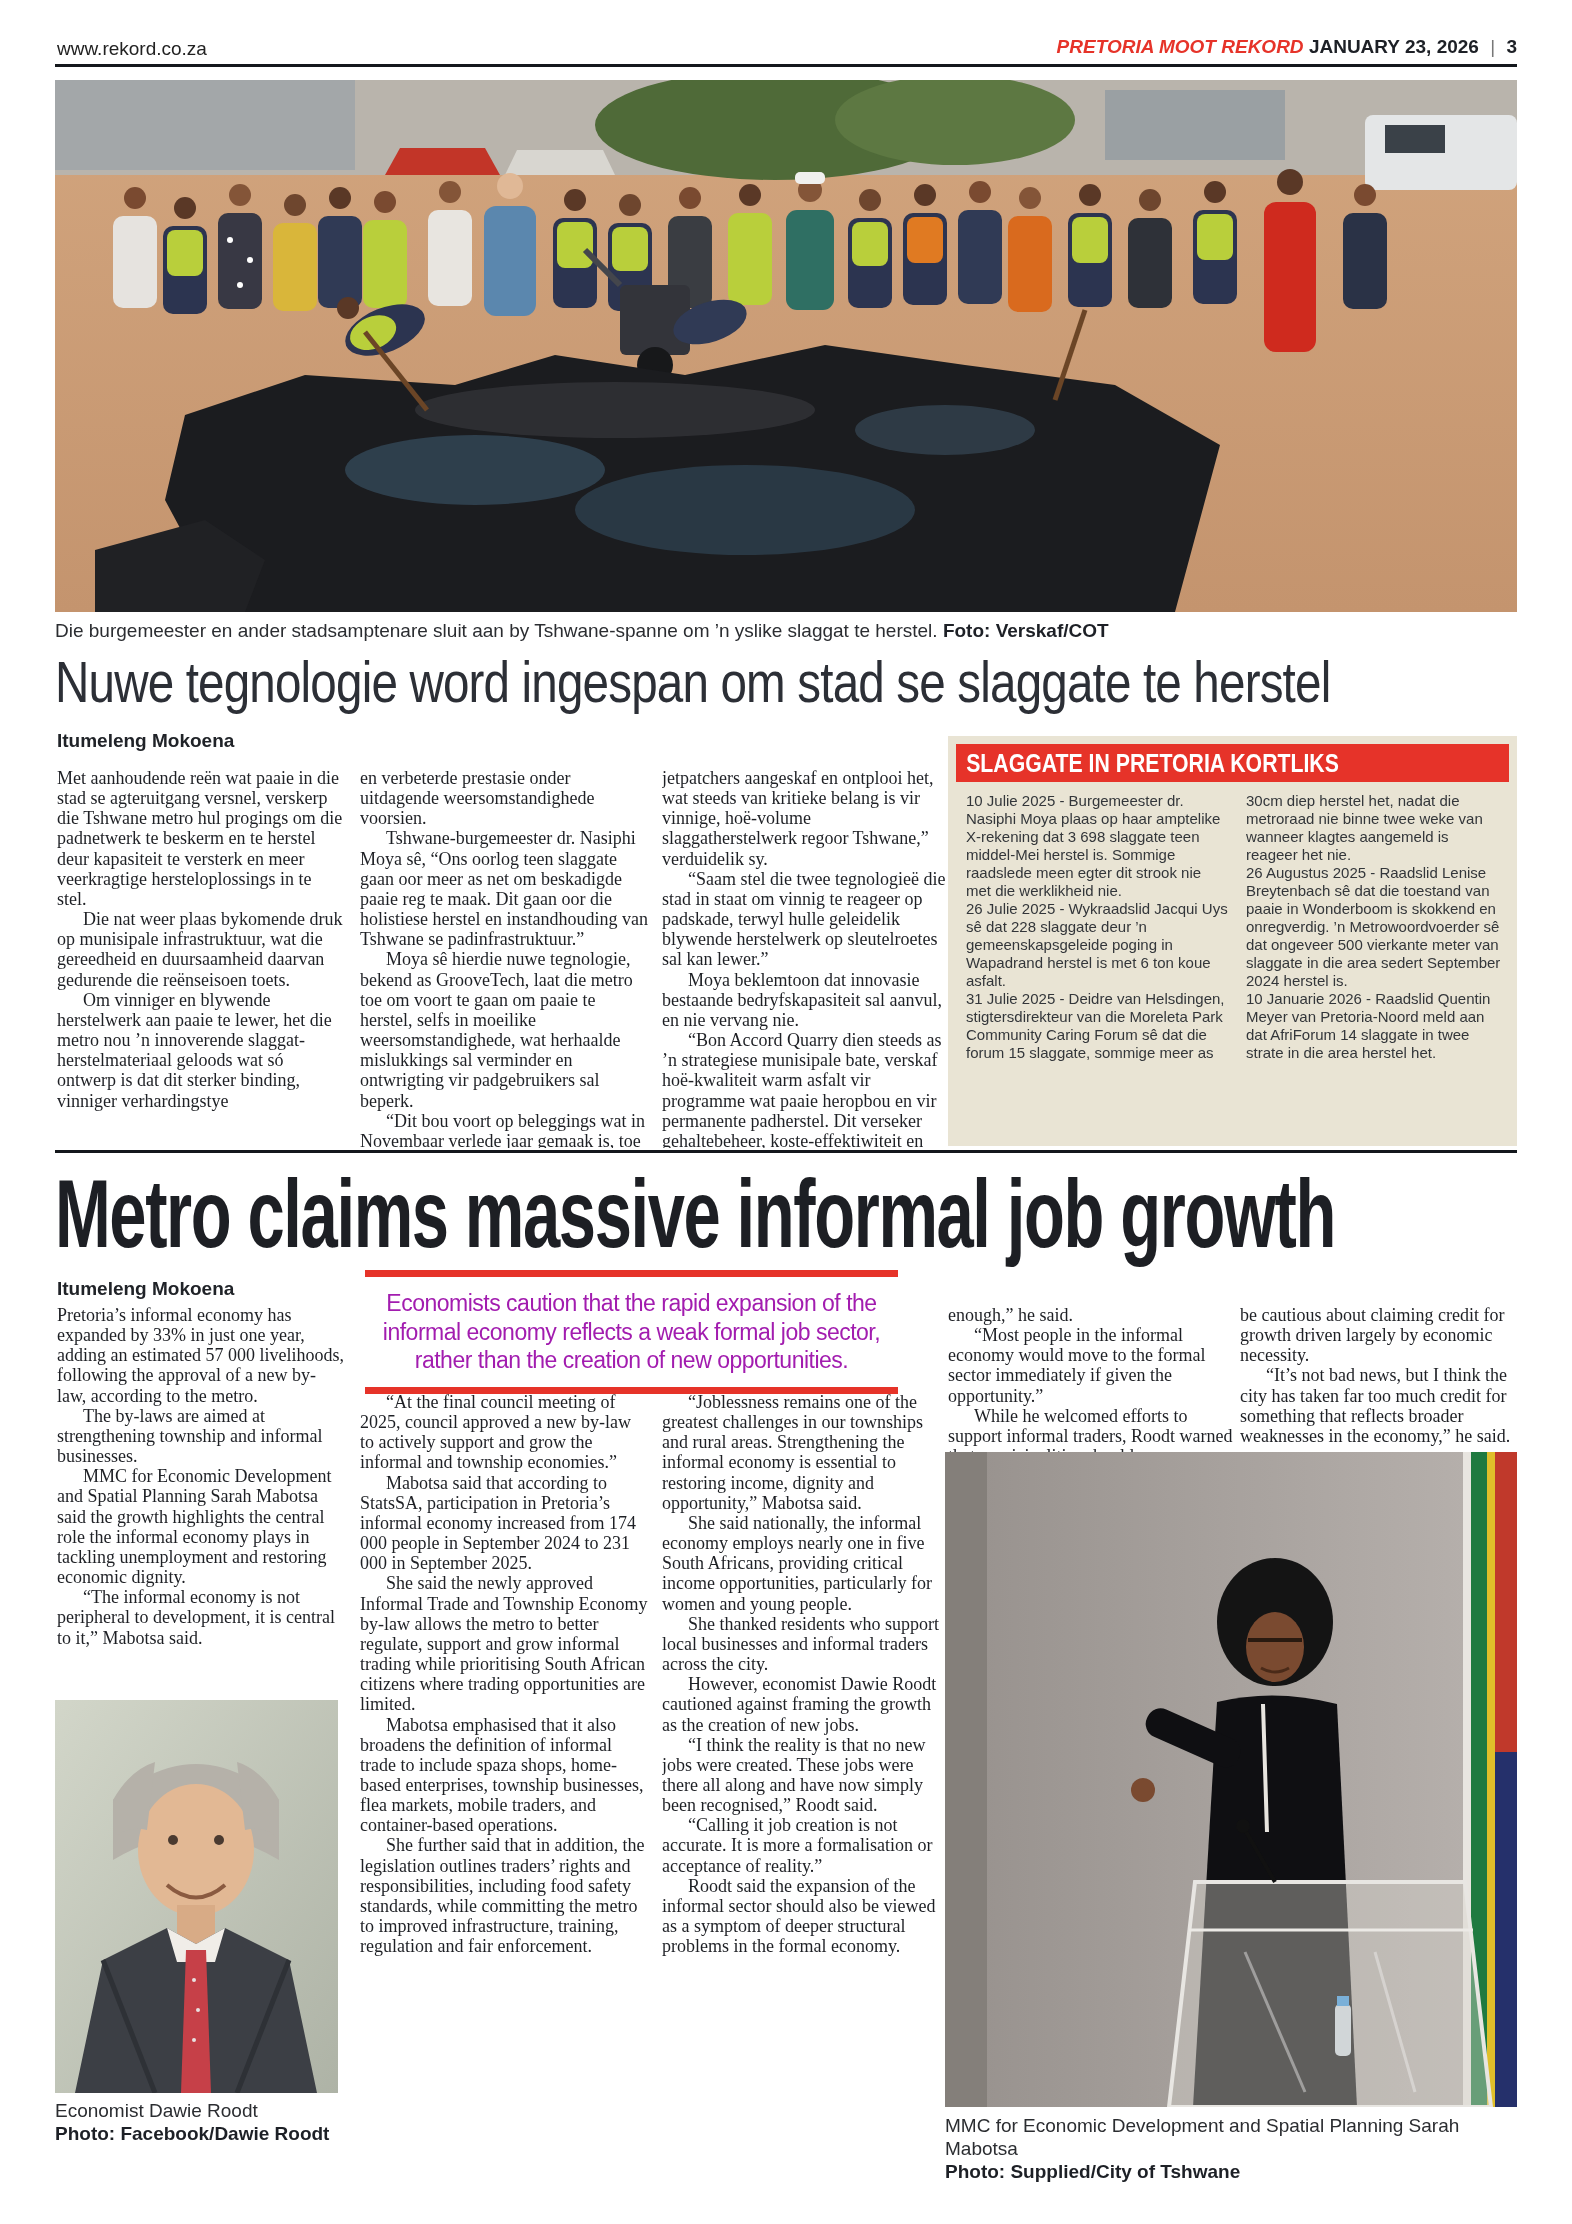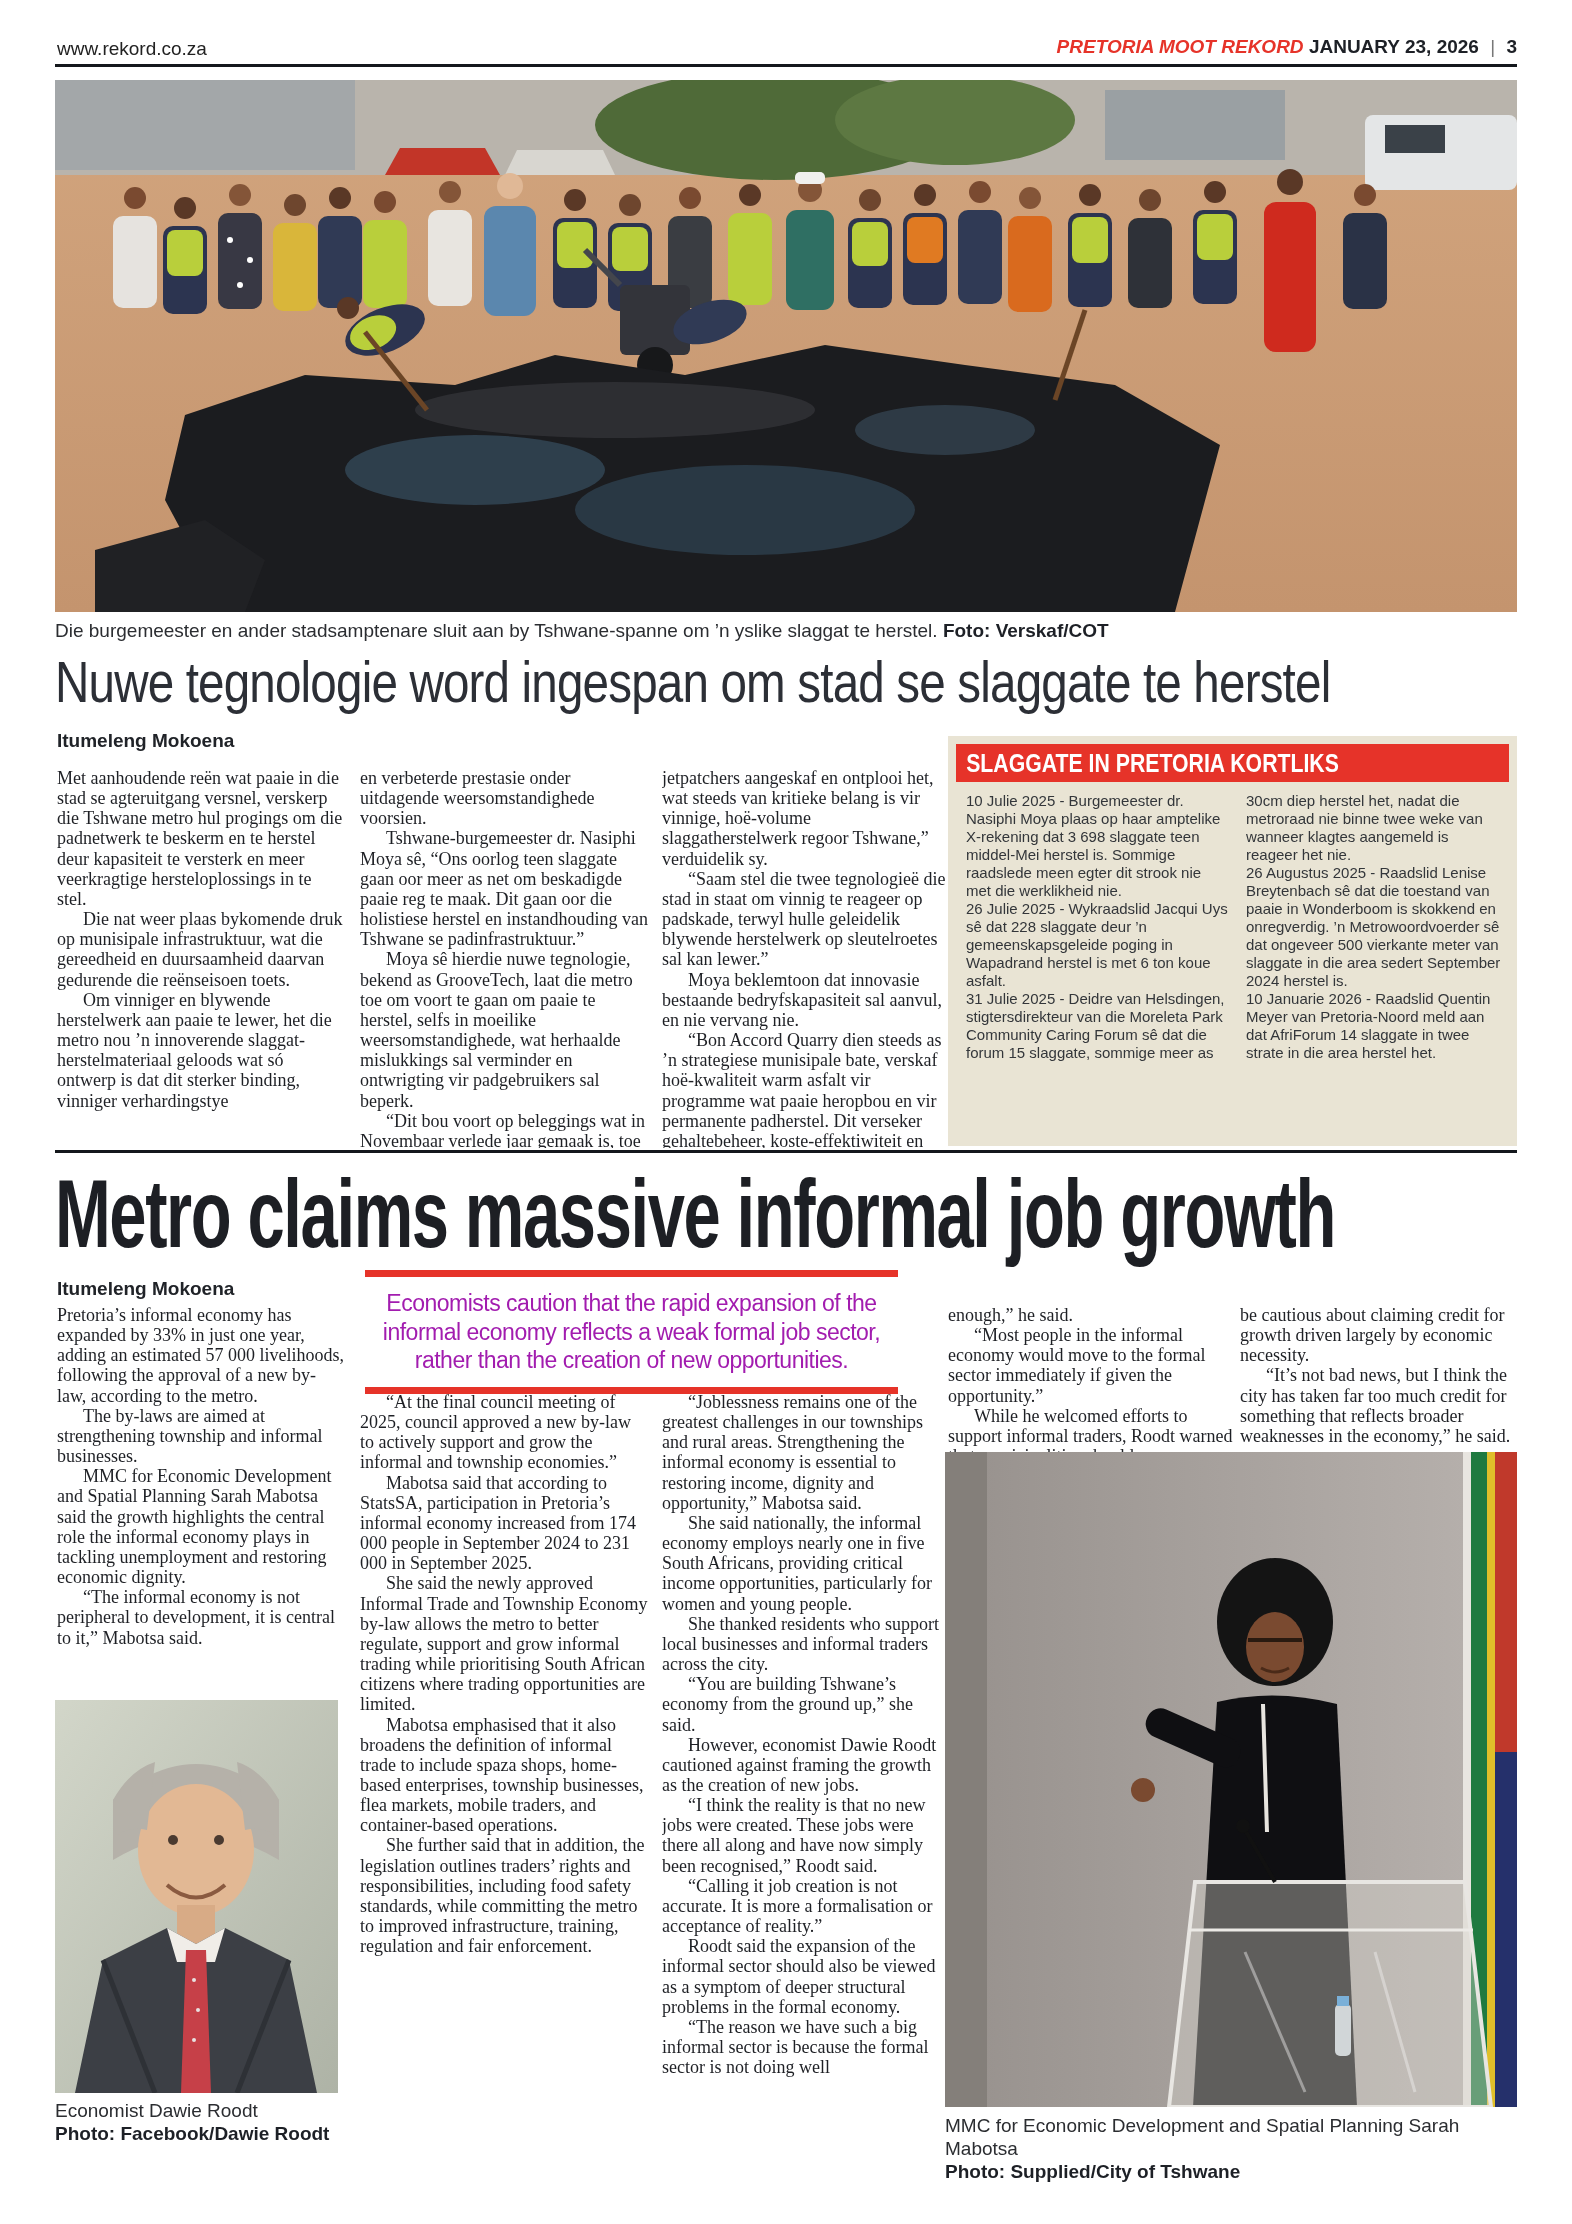--- a/index.html
+++ b/index.html
@@ -253,26 +253,24 @@
   <p class="ind">Mabotsa said that according to StatsSA, participation in Pretoria’s informal economy increased from 174 000 people in September 2024 to 231 000 in September 2025.</p>
   <p class="ind">She said the newly approved Informal Trade and Township Economy by-law allows the metro to better regulate, support and grow informal trading while prioritising South African citizens where trading opportunities are limited.</p>
   <p class="ind">Mabotsa emphasised that it also broadens the definition of informal trade to include spaza shops, home-based enterprises, township businesses, flea markets, mobile traders, and container-based operations.</p>
   <p class="ind">She further said that in addition, the legislation outlines traders’ rights and responsibilities, including food safety standards, while committing the metro to improved infrastructure, training, regulation and fair enforcement.</p>
 </div>
 
 <div class="abs serifcol" style="left:662px;top:1392px;width:288px;height:750px;">
   <p class="ind">“Joblessness remains one of the greatest challenges in our townships and rural areas. Strengthening the informal economy is essential to restoring income, dignity and opportunity,” Mabotsa said.</p>
   <p class="ind">She said nationally, the informal economy employs nearly one in five South Africans, providing critical income opportunities, particularly for women and young people.</p>
   <p class="ind">She thanked residents who support local businesses and informal traders across the city.</p>
-  <p class="ind">“You are building Tshwane’s economy from the ground up,” she said.</p>
   <p class="ind">However, economist Dawie Roodt cautioned against framing the growth as the creation of new jobs.</p>
   <p class="ind">“I think the reality is that no new jobs were created. These jobs were there all along and have now simply been recognised,” Roodt said.</p>
   <p class="ind">“Calling it job creation is not accurate. It is more a formalisation or acceptance of reality.”</p>
   <p class="ind">Roodt said the expansion of the informal sector should also be viewed as a symptom of deeper structural problems in the formal economy.</p>
-  <p class="ind">“The reason we have such a big informal sector is because the formal sector is not doing well</p>
 </div>
 
 <div class="abs serifcol" style="left:948px;top:1305px;width:288px;height:148px;">
   <p>enough,” he said.</p>
   <p class="ind">“Most people in the informal economy would move to the formal sector immediately if given the opportunity.”</p>
   <p class="ind">While he welcomed efforts to support informal traders, Roodt warned that municipalities should</p>
 </div>
 <div class="abs serifcol" style="left:1240px;top:1305px;width:280px;height:148px;">
   <p>be cautious about claiming credit for growth driven largely by economic necessity.</p>
   <p class="ind">“It’s not bad news, but I think the city has taken far too much credit for something that reflects broader weaknesses in the economy,” he said.</p>

